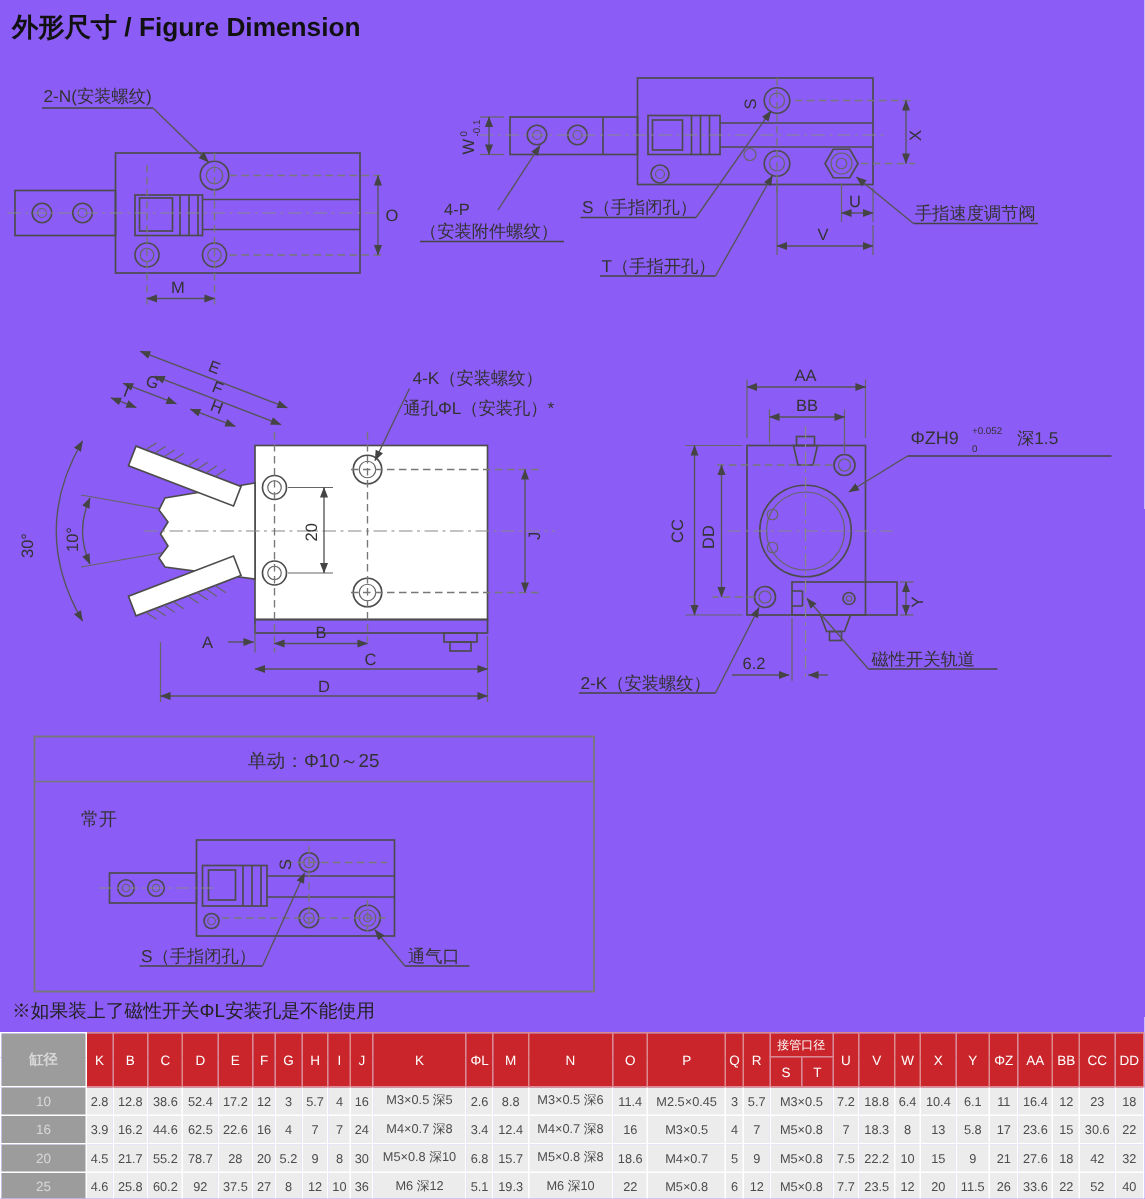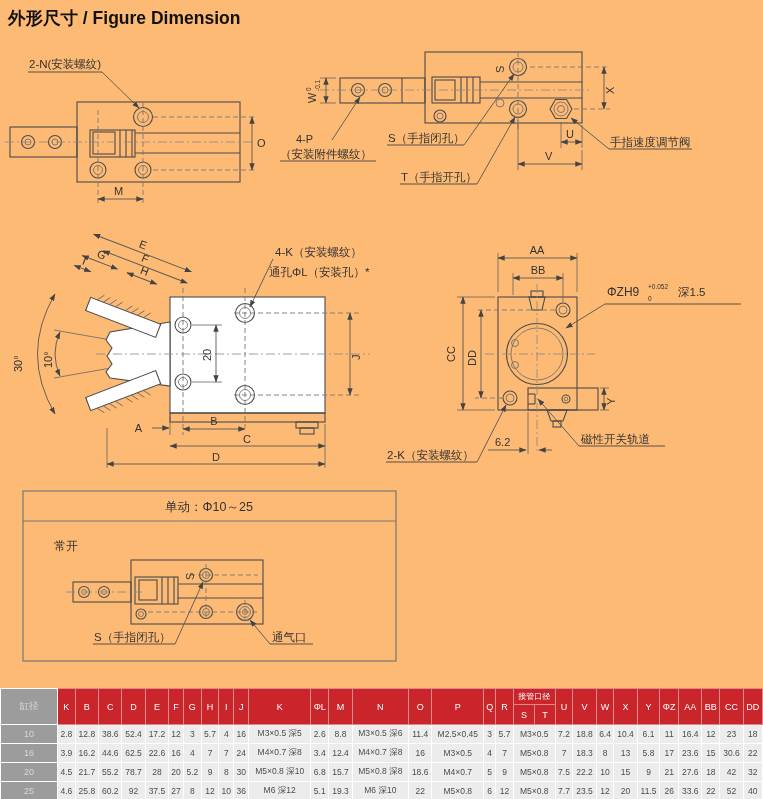--- a/index.html
+++ b/index.html
@@ -1,36 +1,36 @@
 <!DOCTYPE html>
 <html><head>
 <meta charset="utf-8">
 <style>
   html,body{margin:0;padding:0;background:#fff;}
-  #screen{position:relative;width:763px;height:799px;background:#fdba74;overflow:hidden;
+  #screen{position:relative;width:763px;height:799px;background:#8b5cf6;overflow:hidden;
           font-family:"Liberation Sans",sans-serif;}
   .draw{position:absolute;}
   svg{display:block;overflow:visible;}
   svg text{font-family:"Liberation Sans",sans-serif;font-size:11px;fill:#333;}
   svg text.cjk{font-size:11.5px;}
   svg text.sm{font-size:6.5px;}
   .o{fill:none;stroke:#4c4c4c;stroke-width:1.1;}
   .of{fill:#fff;stroke:#4c4c4c;stroke-width:1.1;}
   .t{fill:none;stroke:#666;stroke-width:.8;}
   .cl{fill:none;stroke:#888;stroke-width:.8;stroke-dasharray:9 3 2 3;}
   .dsh{fill:none;stroke:#777;stroke-width:.9;stroke-dasharray:5 3;}
   .dim{fill:none;stroke:#555;stroke-width:.9;}
   .ul{stroke:#444;stroke-width:.9;}
   #page-title{position:absolute;left:8px;top:6px;font-size:17.5px;font-weight:bold;color:#111;}
   #footnote{position:absolute;left:8px;top:666px;font-size:12.5px;color:#222;}
   
   #spec-table{position:absolute;left:0;top:688px;width:763px;border-collapse:collapse;table-layout:auto;}
   #spec-table th{background:#c9252b;color:#fff;font-weight:normal;border:1px solid #dd8a8d;
     padding:1px;font-size:9px;height:17px;white-space:nowrap;}
-  #spec-table th.boreh{background:#9c9c9c;color:#d8d8d8;width:54px;font-size:9.5px;border-color:#fff;}
+  #spec-table th.boreh{background:#9c9c9c;color:#d8d8d8;width:54px;font-size:9.5px;border-color:#fff;font-weight:bold;}
   #spec-table th.pipeh{font-size:8px;padding:0 1px;height:15px;}
   #spec-table td{background:#ececec;color:#4c4c4c;border:1px solid #fff;text-align:center;
     padding:1.5px 1px;font-size:8.5px;white-space:nowrap;height:15px;}
   #spec-table td.borec{background:#9c9c9c;color:#d8d8d8;font-size:9px;}
 </style>
 </head>
 <body>
 
 <div id="screen">
 
@@ -449,20 +449,21 @@
         <line class="dim" x1="153" y1="154" x2="181" y2="92" marker-end="url(#ae)"></line>
       </g>
       <g>
         <text x="250" y="151" class="cjk">通气口</text>
         <line class="ul" x1="248" y1="154" x2="291" y2="154"></line>
         <line class="dim" x1="248" y1="154" x2="228" y2="130" marker-end="url(#ae)"></line>
       </g>
     </svg>
   </div>
 
+  <div id="footnote">※如果装上了磁性开关ΦL安装孔是不能使用</div>
 
   <table id="spec-table">
     <thead>
         <tr>
           <th rowspan="2" class="boreh">缸径</th>
           <th rowspan="2">K</th>
           <th rowspan="2">B</th>
           <th rowspan="2">C</th>
           <th rowspan="2">D</th>
           <th rowspan="2">E</th>

